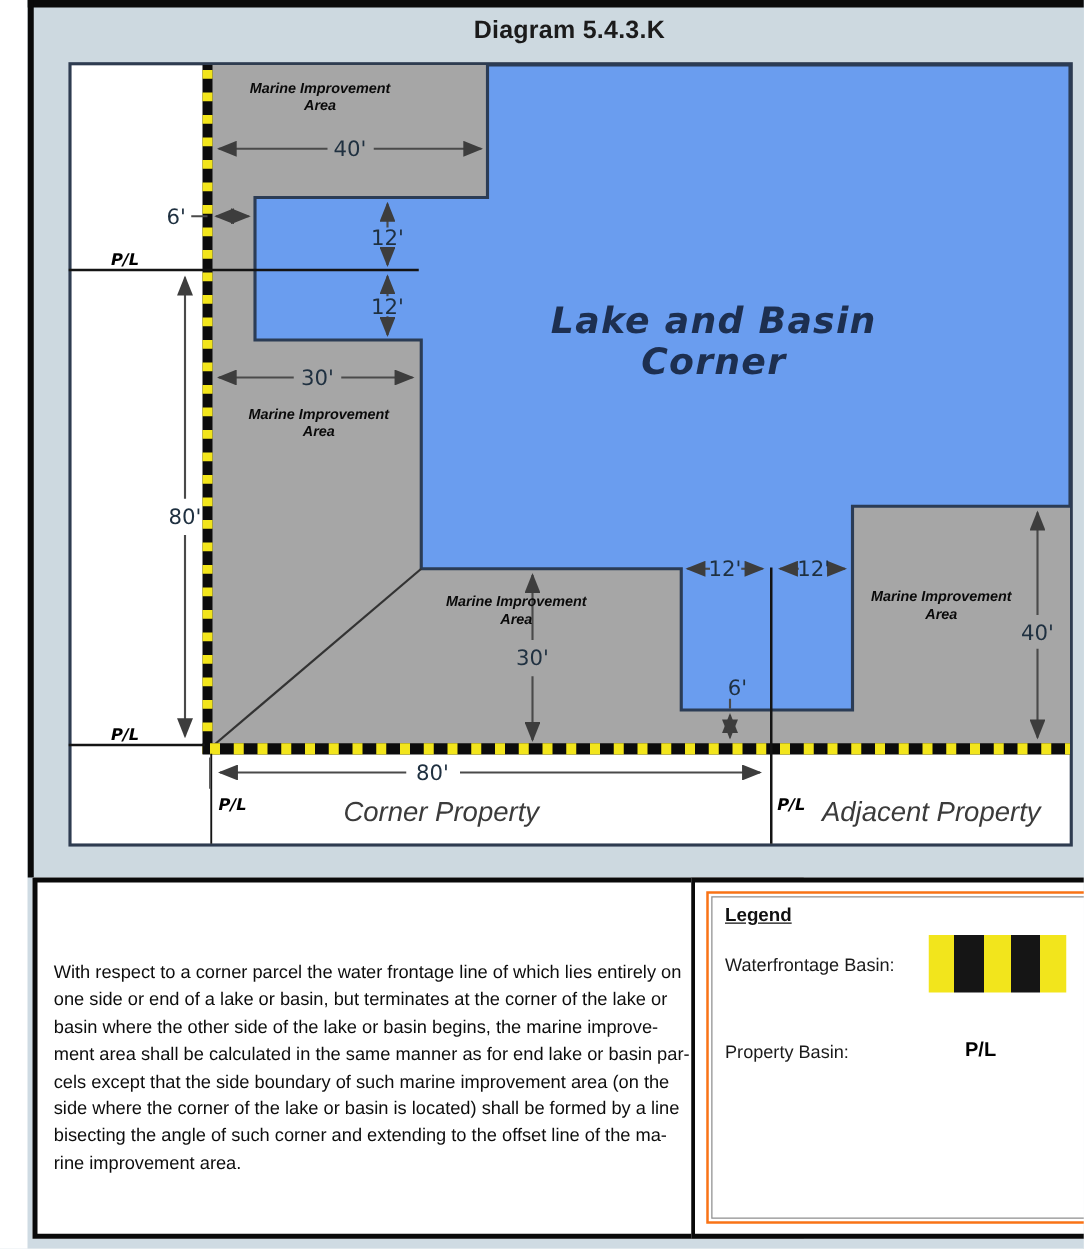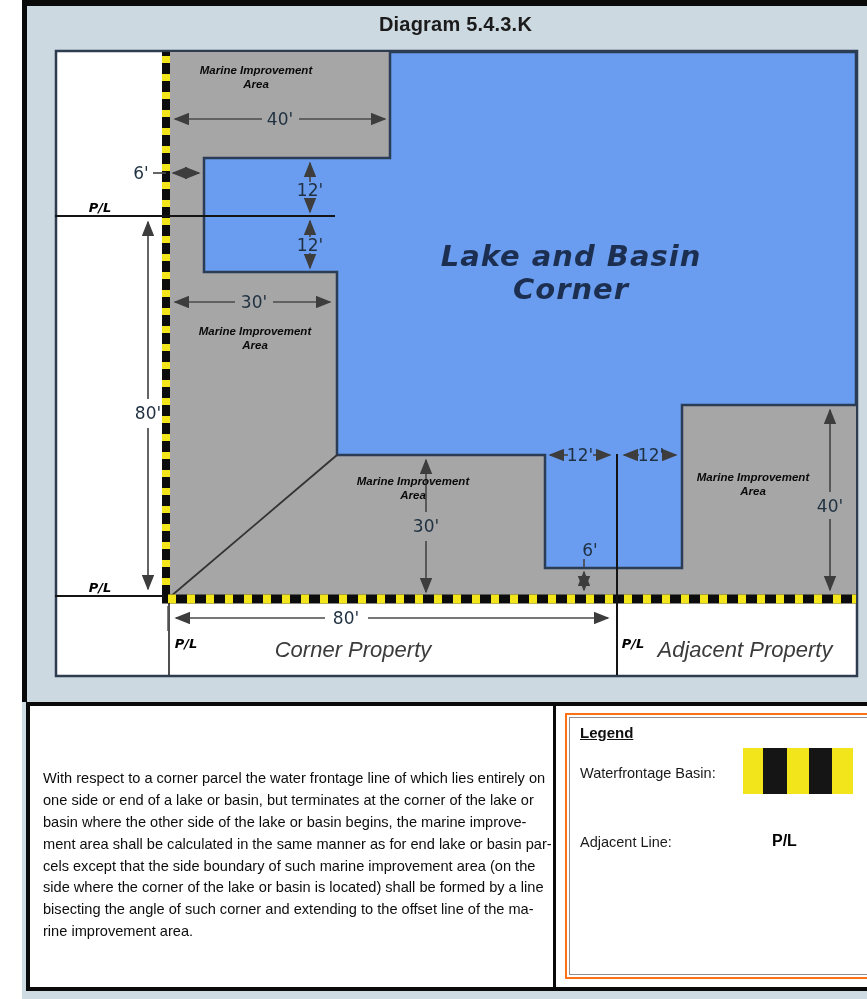--- a/index.html
+++ b/index.html
@@ -218,18 +218,18 @@
 bisecting the angle of such corner and extending to the offset line of the ma-
 rine improvement area.</p>
   </div>
 
   <div class="legend-area">
     <div class="legend-box">
       <div class="legend-inner"></div>
       <div class="legend-title">Legend</div>
       <div class="legend-label wf">Waterfrontage Basin:</div>
       <div class="wf-symbol"></div>
-      <div class="legend-label pl">Adjacent Line:</div>
+      <div class="legend-label pl">Property Basin:</div>
       <div class="pl-symbol">P/L</div>
     </div>
   </div>
 
 </div>
 
 </body></html>

